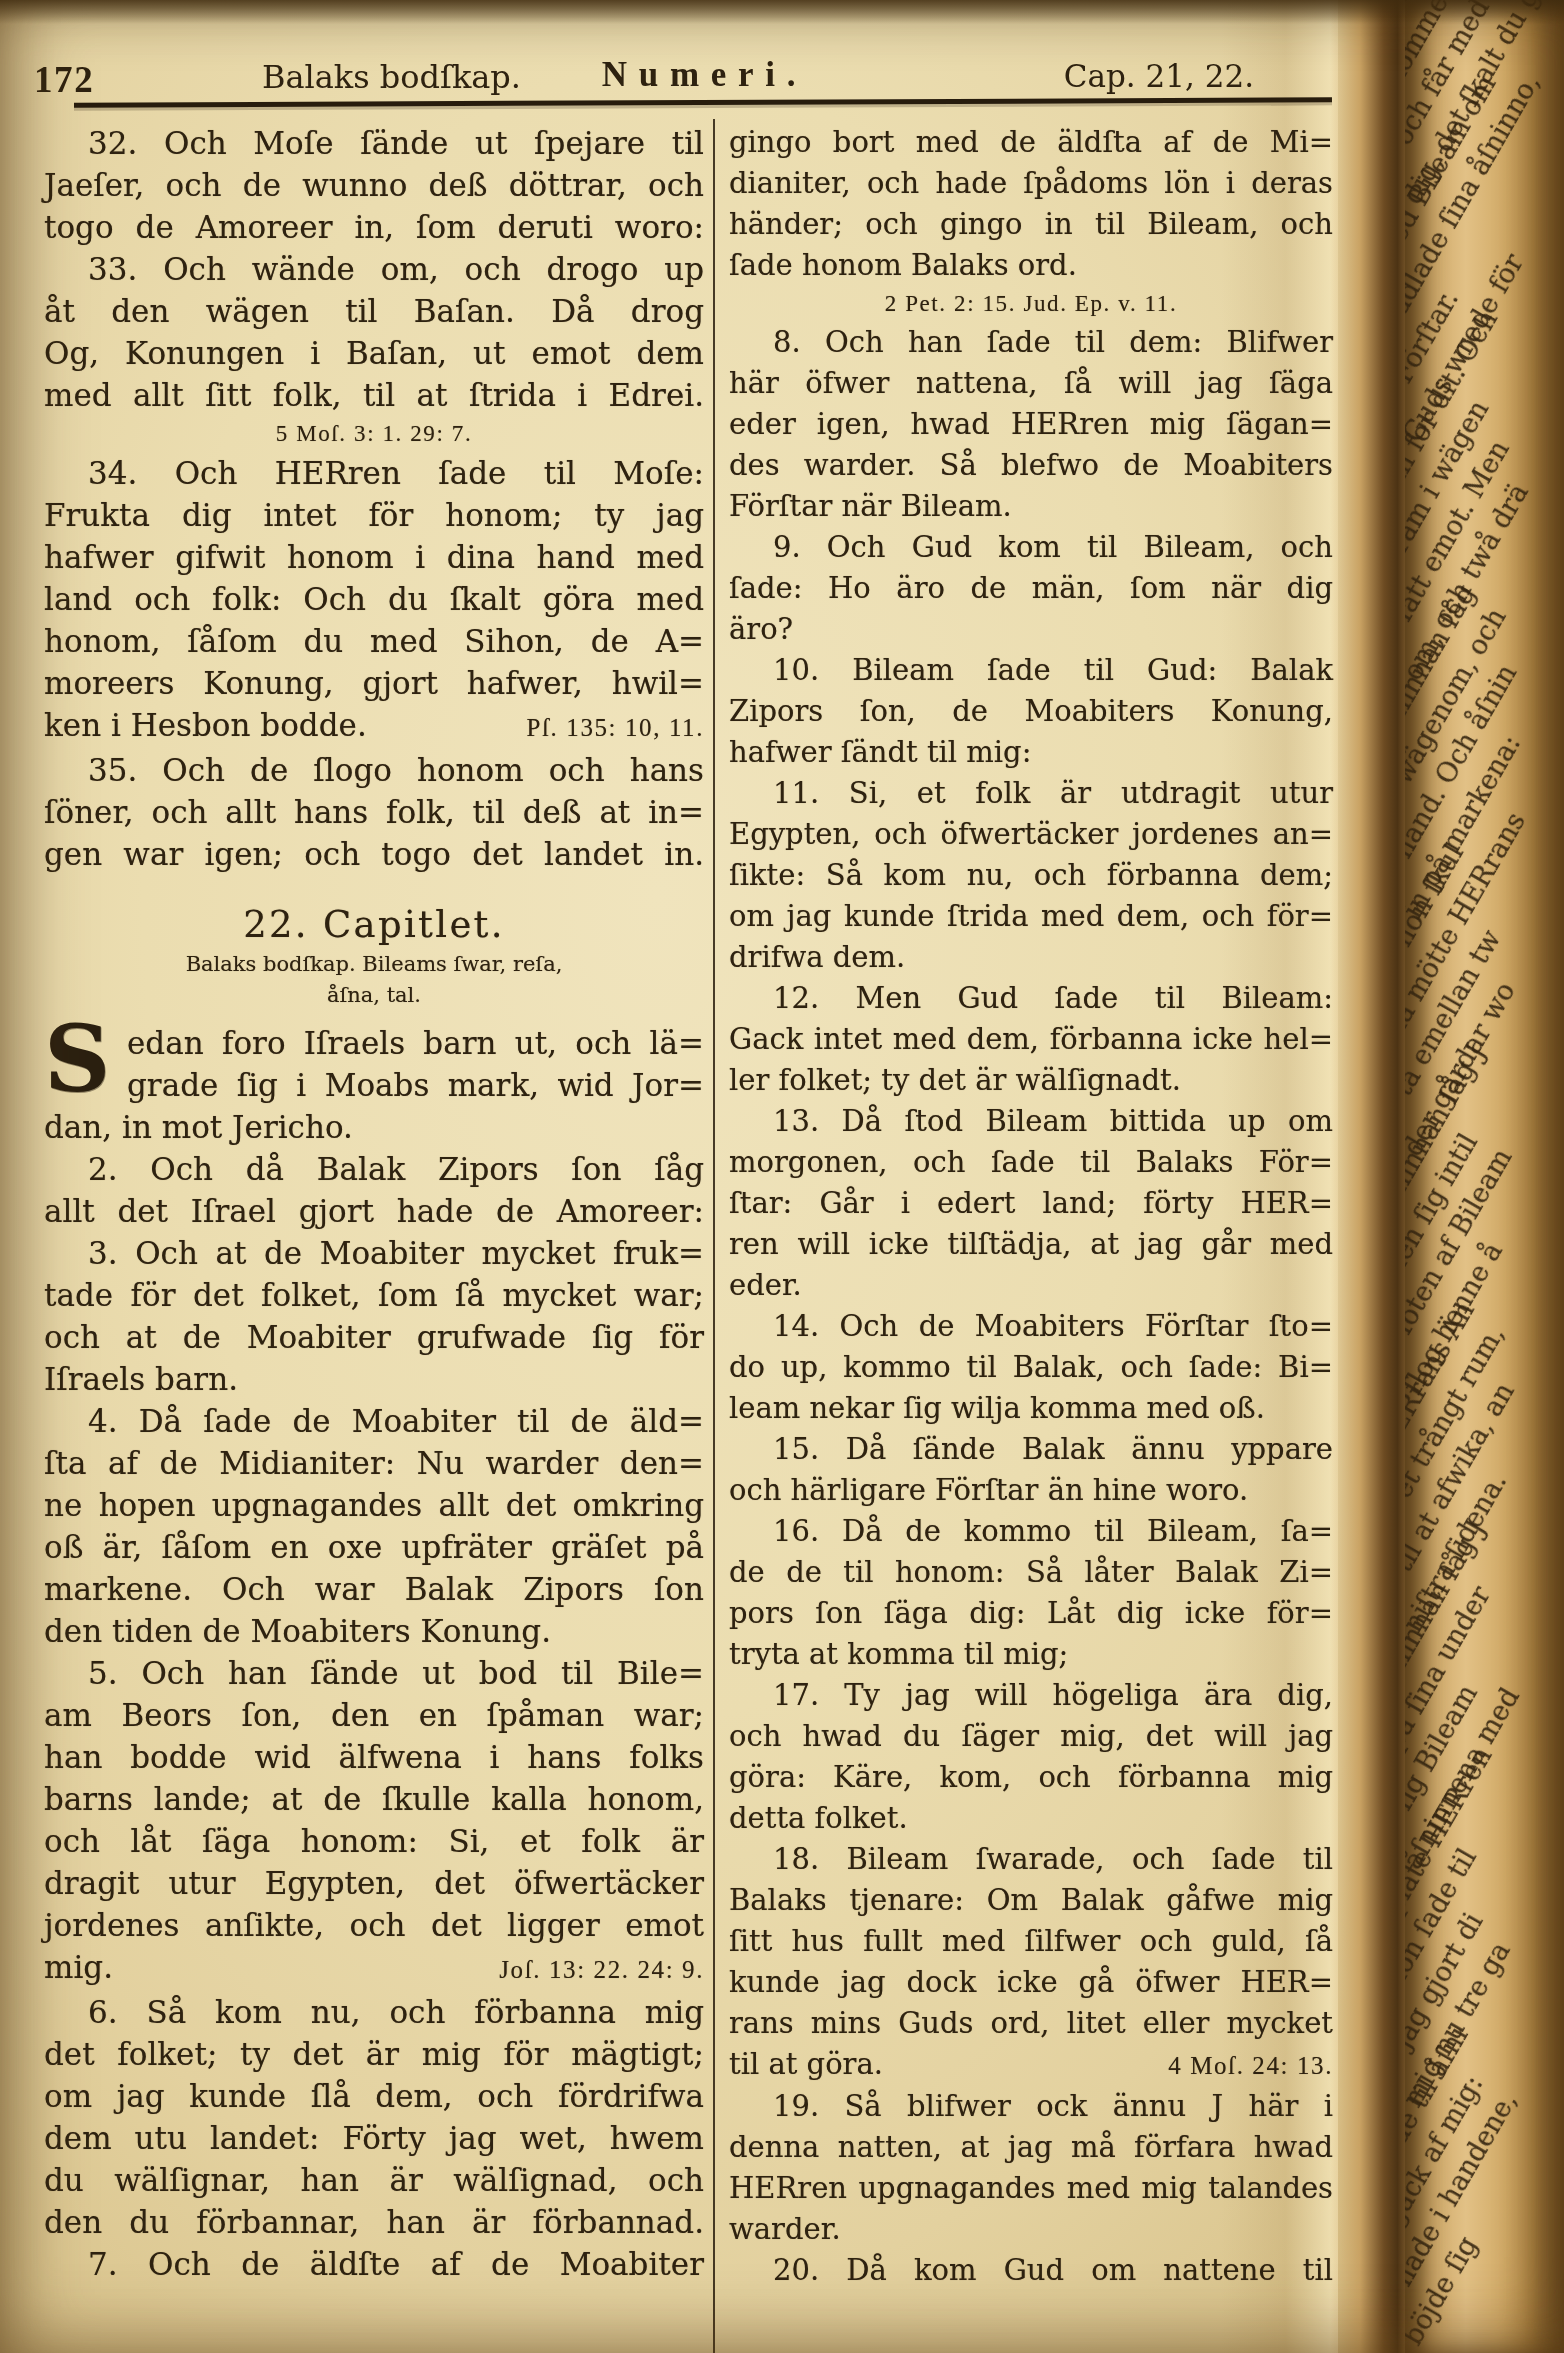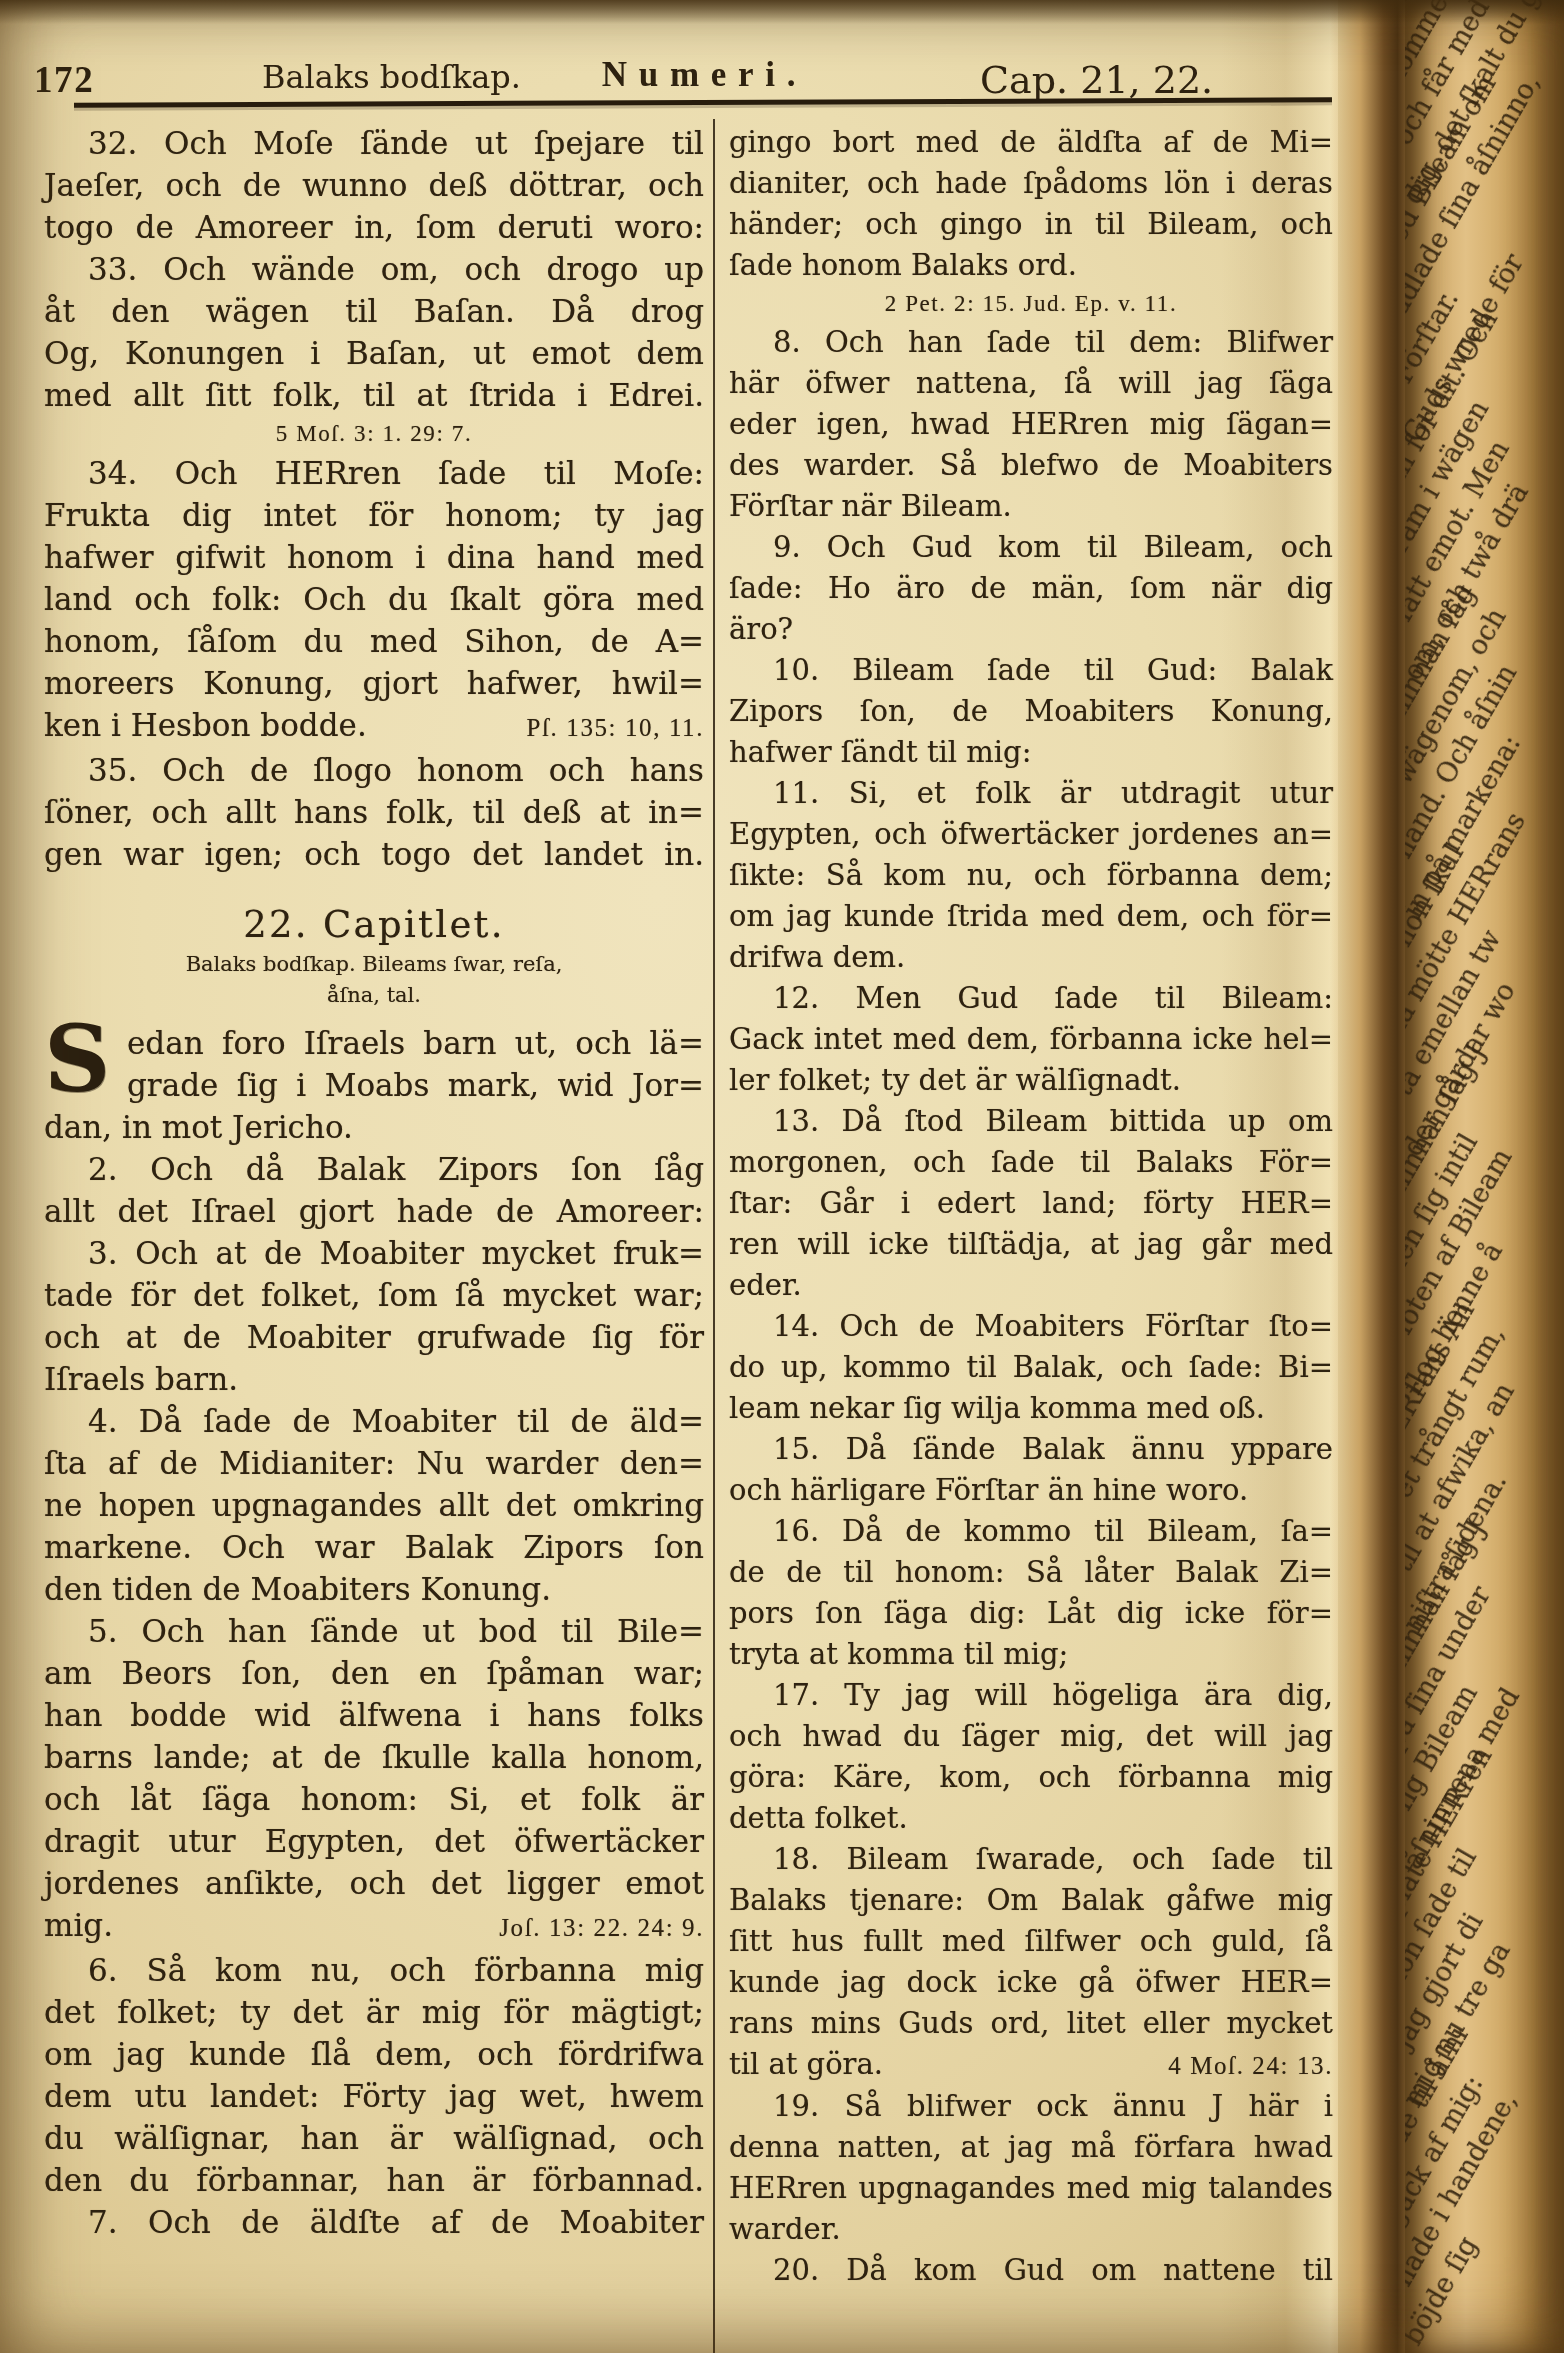--- a/index.html
+++ b/index.html
@@ -12,21 +12,21 @@
   .vignette{position:absolute;inset:0;pointer-events:none;z-index:7;
     box-shadow:inset 36px 0 70px -19px rgba(92,62,22,.5),
                inset 0 -36px 70px -23.5px rgba(92,62,22,.42),
                inset 0 31px 55px -27px rgba(60,40,12,.5);}
   
   .hdr{position:absolute;top:58px;white-space:nowrap;}
   #pageNum{left:34px;font-family:"Liberation Serif",serif;font-weight:bold;font-size:37px;letter-spacing:1.6px;}
   #runTitle{left:185px;width:336px;text-align:right;font-size:32px;}
   #bookTitle{left:540px;width:329px;text-align:center;top:55px;
     font-family:"Liberation Serif",serif;font-weight:bold;font-size:35px;letter-spacing:11.7px;}
-  #chapLabel{left:980px;width:274px;text-align:left;font-size:38px;}
+  #chapLabel{left:980px;width:274px;text-align:right;font-size:31px;}
   #headRule{position:absolute;left:74px;top:100px;width:1258px;height:4.7px;background:#271c0d;
     transform:rotate(-0.25deg);box-shadow:0 3.1px 0 rgba(39,28,13,.22);}
   #colDivider{position:absolute;left:713px;top:119px;width:2.3px;height:2235px;background:rgba(41,29,13,.85);}
   
   .col{position:absolute;top:122px;text-shadow:0 0 0.8px rgba(46,34,16,.45);}
   #colL{left:44px;width:660px;font-size:31px;line-height:42px;}
   #colR{left:729px;width:604px;font-size:29px;line-height:41px;}
   .ln{position:relative;text-align:justify;text-align-last:justify;}
   .ln.l{text-align:center;text-align-last:left;}
   .ln.v{padding-left:44px;}
@@ -97,20 +97,21 @@
       <div class="ln l">dan, in mot Jericho.</div>
       <div class="ln j v">2. Och då Balak Zipors ſon ſåg</div>
       <div class="ln j">allt det Iſrael gjort hade de Amoreer:</div>
       <div class="ln j v">3. Och at de Moabiter mycket fruk=</div>
       <div class="ln j">tade för det folket, ſom ſå mycket war;</div>
       <div class="ln j">och at de Moabiter grufwade ſig för</div>
       <div class="ln l">Iſraels barn.</div>
       <div class="ln j v">4. Då ſade de Moabiter til de äld=</div>
       <div class="ln j">ſta af de Midianiter: Nu warder den=</div>
       <div class="ln j">ne hopen upgnagandes allt det omkring</div>
+      <div class="ln j">oß är, ſåſom en oxe upfräter gräſet på</div>
       <div class="ln j">markene.  Och war Balak Zipors ſon</div>
       <div class="ln l">den tiden de Moabiters Konung.</div>
       <div class="ln j v">5. Och han ſände ut bod til Bile=</div>
       <div class="ln j">am Beors ſon, den en ſpåman war;</div>
       <div class="ln j">han bodde wid älfwena i hans folks</div>
       <div class="ln j">barns lande; at de ſkulle kalla honom,</div>
       <div class="ln j">och låt ſäga honom: Si, et folk är</div>
       <div class="ln j">dragit utur Egypten, det öfwertäcker</div>
       <div class="ln j">jordenes anſikte, och det ligger emot</div>
       <div class="ln lr">

